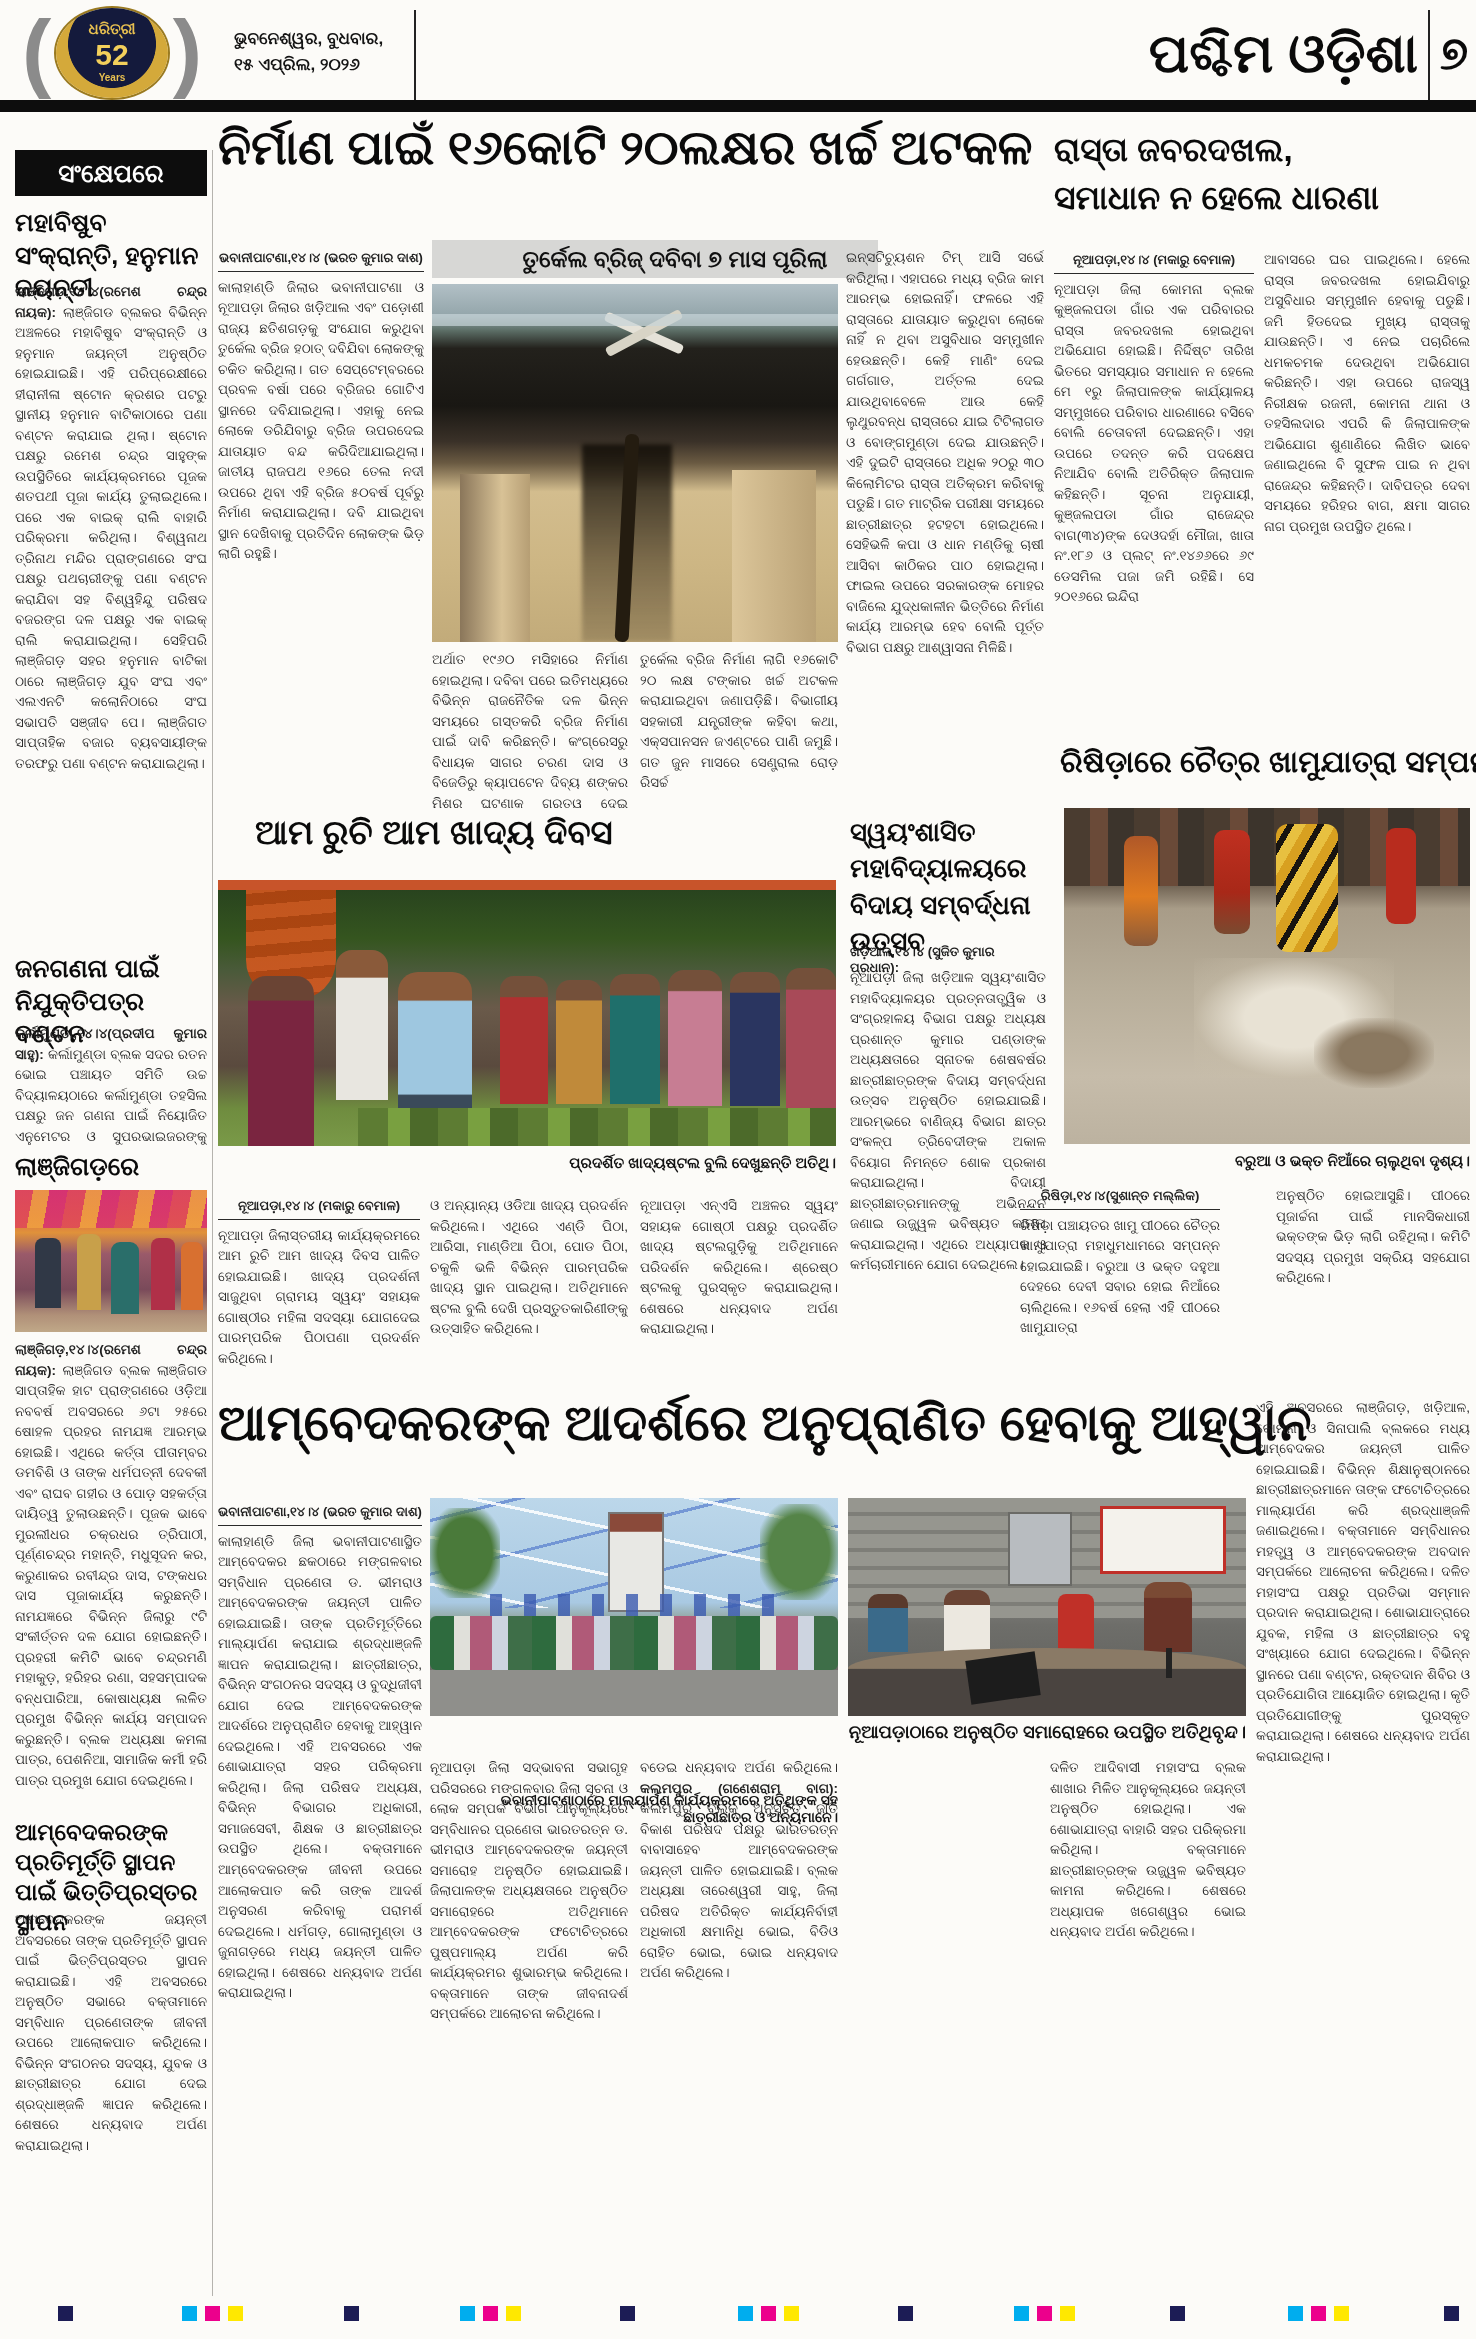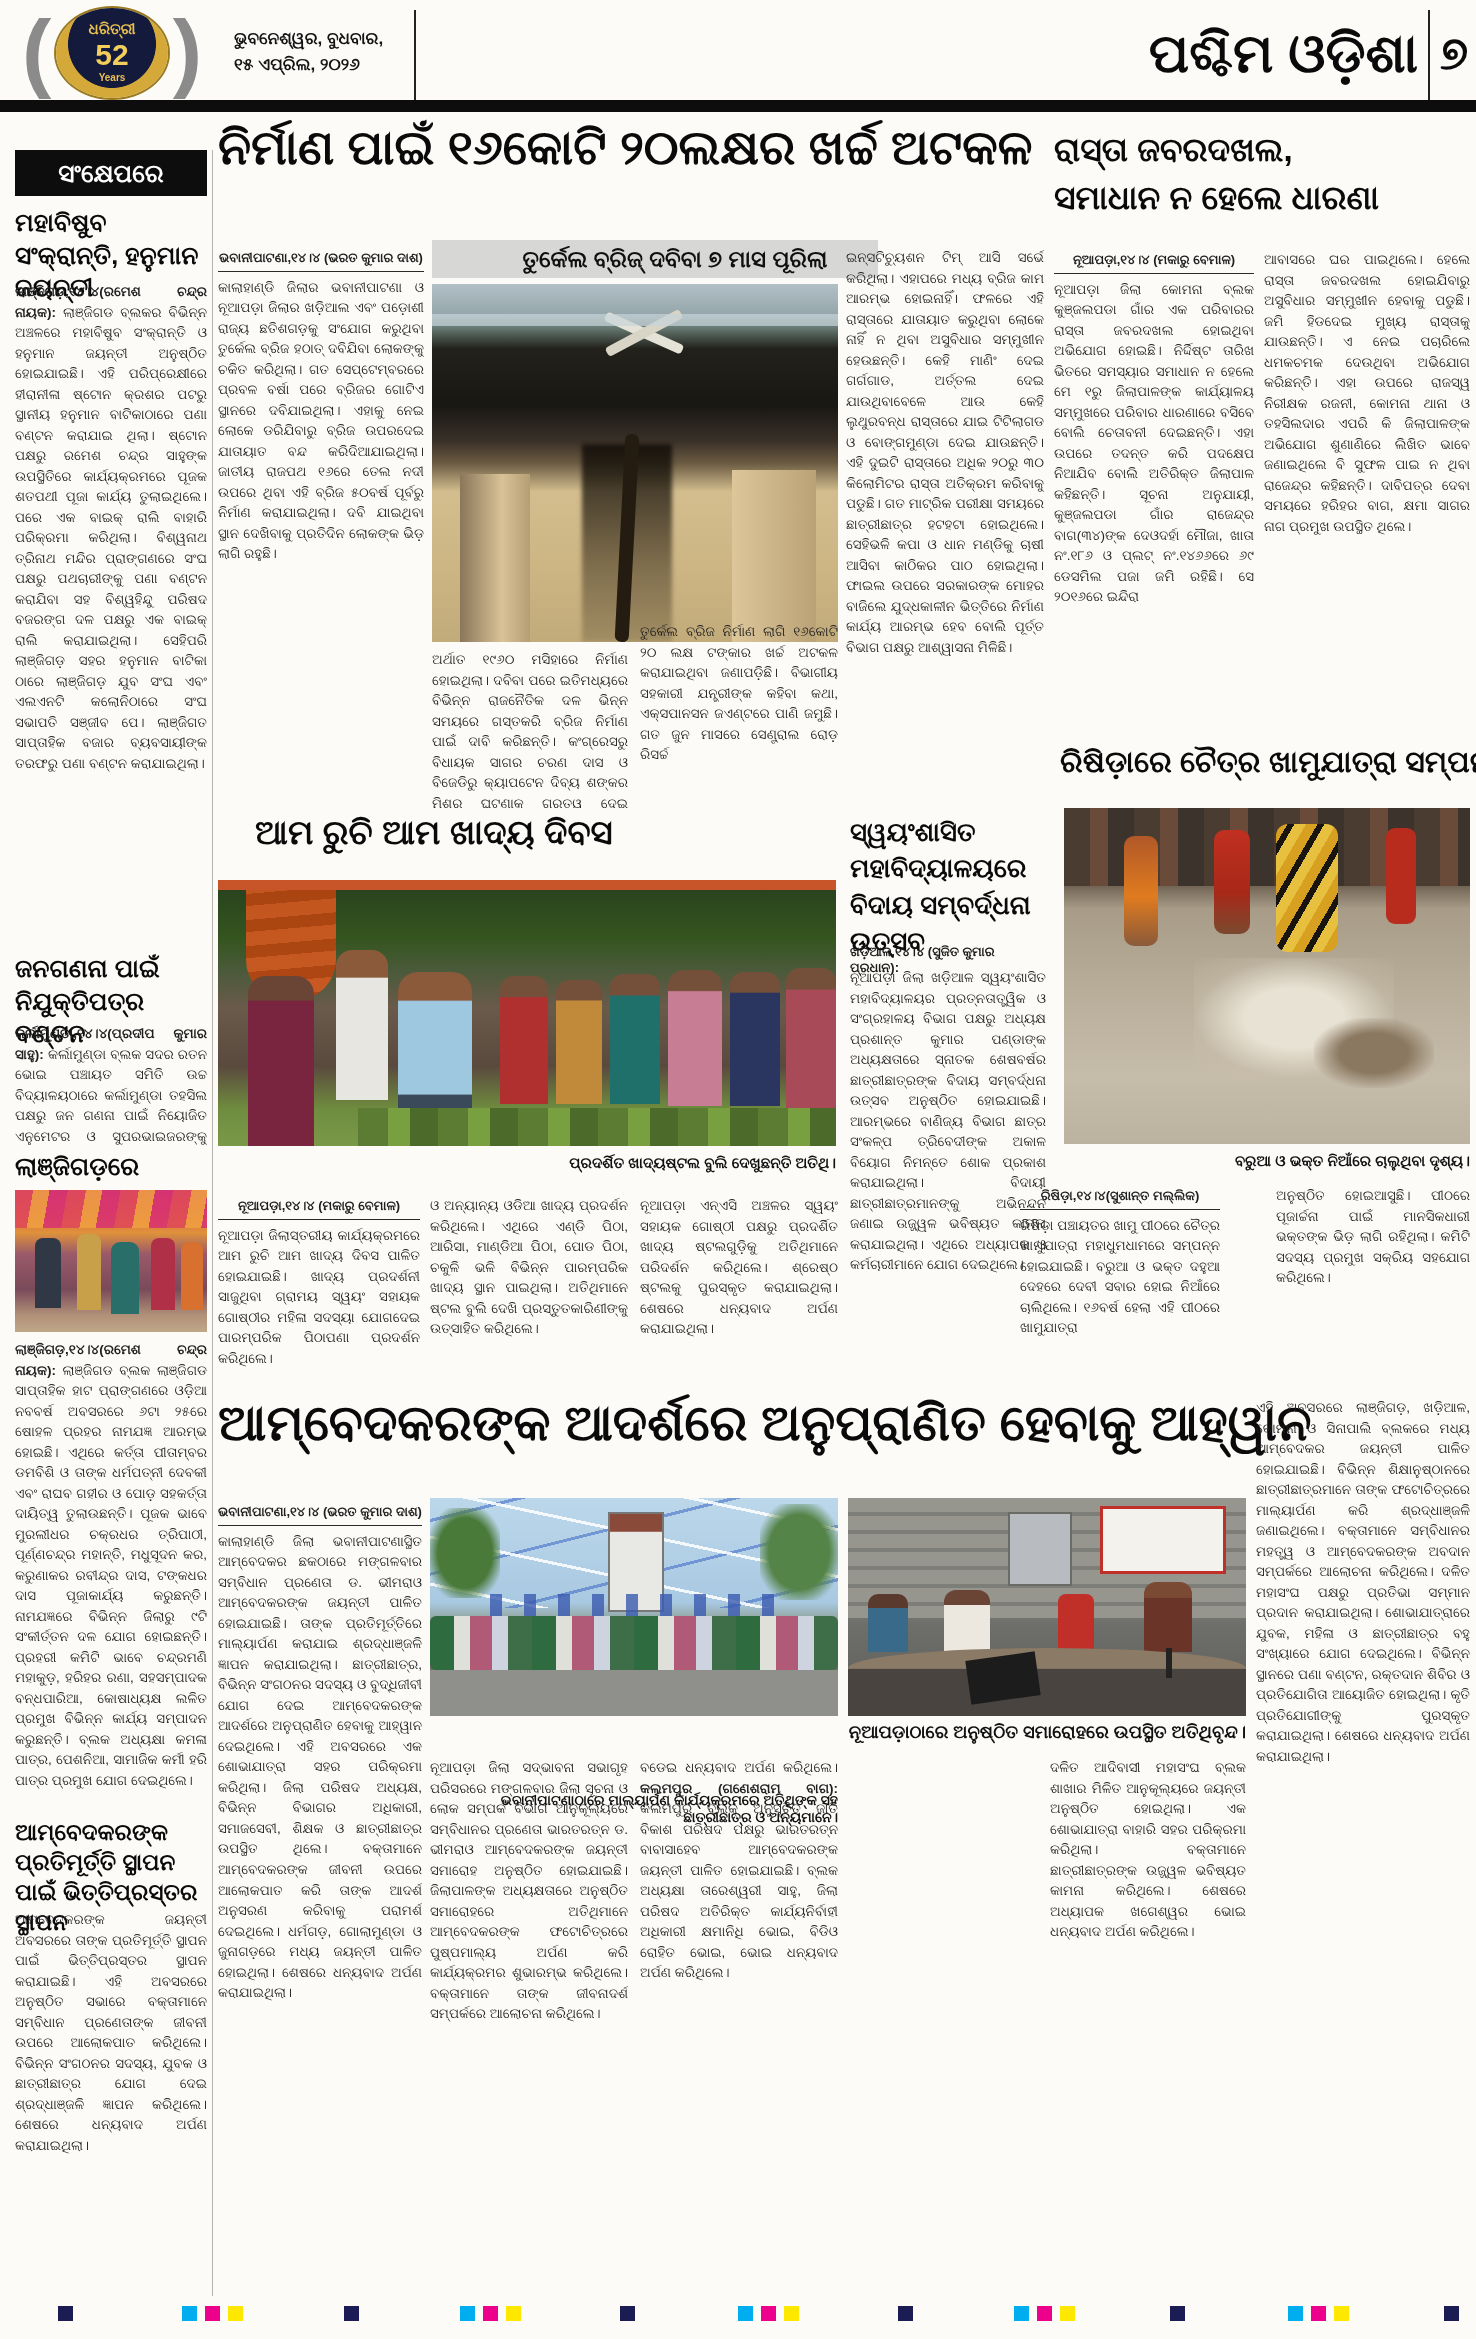--- a/index.html
+++ b/index.html
@@ -95,21 +95,21 @@
     <div style="left:150px;top:160px;width:90px;height:198px;background:linear-gradient(180deg,rgba(20,16,10,.9),rgba(60,48,30,.55) 60%,rgba(90,75,50,.3));filter:blur(2px);"></div>
     <div style="left:188px;top:150px;width:14px;height:208px;background:#241c10;transform:rotate(3deg);border-radius:6px;"></div>
     <div style="left:28px;top:190px;width:70px;height:168px;background:linear-gradient(90deg,#8a765a,#d8c296 60%,#b69e74);"></div>
     <div style="left:300px;top:186px;width:84px;height:172px;background:linear-gradient(90deg,#dcc69a,#baa276);"></div>
     <div style="left:170px;top:44px;width:84px;height:10px;background:#e5e2d8;transform:rotate(24deg);border-radius:4px;"></div>
     <div style="left:170px;top:44px;width:84px;height:10px;background:#d8d4c6;transform:rotate(-28deg);border-radius:4px;"></div>
     <div style="left:0;top:30px;width:406px;height:12px;background:#c8d4d8;opacity:.7;"></div>
   </div>
 
   <div class="abs body-text" style="left:432px;top:650px;width:196px;height:158px;">ଅର୍ଥାତ ୧୯୬୦ ମସିହାରେ ନିର୍ମାଣ ହୋଇଥିଲା। ଦବିବା ପରେ ଇତିମଧ୍ୟରେ ବିଭିନ୍ନ ରାଜନୈତିକ ଦଳ ଭିନ୍ନ ସମୟରେ ଗସ୍ତକରି ବ୍ରିଜ ନିର୍ମାଣ ପାଇଁ ଦାବି କରିଛନ୍ତି। କଂଗ୍ରେସରୁ ବିଧାୟକ ସାଗର ଚରଣ ଦାସ ଓ ବିଜେଡିରୁ କ୍ୟାପଟେନ ଦିବ୍ୟ ଶଙ୍କର ମିଶ୍ର ଘଟଣାକୁ ଗୁରୁତ୍ୱ ଦେଇ ଆସୁଥିଲେ।</div>
-  <div class="abs body-text" style="left:640px;top:622px;width:198px;height:158px;">ତୁର୍କେଲ ବ୍ରିଜ ନିର୍ମାଣ ଲାଗି ୧୬କୋଟି ୨୦ ଲକ୍ଷ ଟଙ୍କାର ଖର୍ଚ୍ଚ ଅଟକଳ କରାଯାଇଥିବା ଜଣାପଡ଼ିଛି। ବିଭାଗୀୟ ସହକାରୀ ଯନ୍ତ୍ରୀଙ୍କ କହିବା କଥା, ଏକ୍ସପାନସନ ଜଏଣ୍ଟରେ ପାଣି ଜମୁଛି। ଗତ ଜୁନ ମାସରେ ସେଣ୍ଟ୍ରାଲ ରୋଡ଼ ରିସର୍ଚ୍ଚ</div>
+  <div class="abs body-text" style="left:640px;top:650px;width:198px;height:158px;">ତୁର୍କେଲ ବ୍ରିଜ ନିର୍ମାଣ ଲାଗି ୧୬କୋଟି ୨୦ ଲକ୍ଷ ଟଙ୍କାର ଖର୍ଚ୍ଚ ଅଟକଳ କରାଯାଇଥିବା ଜଣାପଡ଼ିଛି। ବିଭାଗୀୟ ସହକାରୀ ଯନ୍ତ୍ରୀଙ୍କ କହିବା କଥା, ଏକ୍ସପାନସନ ଜଏଣ୍ଟରେ ପାଣି ଜମୁଛି। ଗତ ଜୁନ ମାସରେ ସେଣ୍ଟ୍ରାଲ ରୋଡ଼ ରିସର୍ଚ୍ଚ</div>
   <div class="abs body-text" style="left:846px;top:248px;width:198px;height:560px;">ଇନ୍ସଟିଚ୍ୟୁଶନ ଟିମ୍ ଆସି ସର୍ଭେ କରିଥିଲା। ଏହାପରେ ମଧ୍ୟ ବ୍ରିଜ କାମ ଆରମ୍ଭ ହୋଇନାହିଁ। ଫଳରେ ଏହି ରାସ୍ତାରେ ଯାତାୟାତ କରୁଥିବା ଲୋକେ ନାହିଁ ନ ଥିବା ଅସୁବିଧାର ସମ୍ମୁଖୀନ ହେଉଛନ୍ତି। କେହି ମାଣିଂ ଦେଇ ଗର୍ଗଗାଡ, ଅର୍ତ୍ତଲ ଦେଇ ଯାଉଥିବାବେଳେ ଆଉ କେହି ଲୁଥୁରବନ୍ଧ ରାସ୍ତାରେ ଯାଇ ଟିଟିଲାଗଡ ଓ ବୋଙ୍ଗମୁଣ୍ଡା ଦେଇ ଯାଉଛନ୍ତି। ଏହି ଦୁଇଟି ରାସ୍ତାରେ ଅଧିକ ୨୦ରୁ ୩୦ କିଲୋମିଟର ରାସ୍ତା ଅତିକ୍ରମ କରିବାକୁ ପଡୁଛି। ଗତ ମାଟ୍ରିକ ପରୀକ୍ଷା ସମୟରେ ଛାତ୍ରୀଛାତ୍ର ହଟହଟା ହୋଇଥିଲେ। ସେହିଭଳି କପା ଓ ଧାନ ମଣ୍ଡିକୁ ଚାଷୀ ଆସିବା କାଠିକର ପାଠ ହୋଇଥିଲା। ଫାଇଲ ଉପରେ ସରକାରଙ୍କ ମୋହର ବାଜିଲେ ଯୁଦ୍ଧକାଳୀନ ଭିତ୍ତିରେ ନିର୍ମାଣ କାର୍ଯ୍ୟ ଆରମ୍ଭ ହେବ ବୋଲି ପୂର୍ତ୍ତ ବିଭାଗ ପକ୍ଷରୁ ଆଶ୍ୱାସନା ମିଳିଛି।</div>
 
   <div class="abs headline" style="left:1054px;top:126px;width:418px;font-size:33px;line-height:1.45;">
     <div>ରାସ୍ତା ଜବରଦଖଲ,</div>
     <div>ସମାଧାନ ନ ହେଲେ ଧାରଣା</div>
   </div>
   <div class="abs body-text" style="left:1054px;top:250px;width:200px;height:484px;">
     <span class="byline">ନୂଆପଡ଼ା,୧୪।୪ (ମକାରୁ ବେମାଳ)</span>
     <span>ନୂଆପଡ଼ା ଜିଲା କୋମନା ବ୍ଲକ କୁଞ୍ଜଲପଡା ଗାଁର ଏକ ପରିବାରର ରାସ୍ତା ଜବରଦଖଲ ହୋଇଥିବା ଅଭିଯୋଗ ହୋଇଛି। ନିର୍ଦ୍ଦିଷ୍ଟ ତାରିଖ ଭିତରେ ସମସ୍ୟାର ସମାଧାନ ନ ହେଲେ ମେ ୧ରୁ ଜିଲାପାଳଙ୍କ କାର୍ଯ୍ୟାଳୟ ସମ୍ମୁଖରେ ପରିବାର ଧାରଣାରେ ବସିବେ ବୋଲି ଚେତାବନୀ ଦେଇଛନ୍ତି। ଏହା ଉପରେ ତଦନ୍ତ କରି ପଦକ୍ଷେପ ନିଆଯିବ ବୋଲି ଅତିରିକ୍ତ ଜିଲାପାଳ କହିଛନ୍ତି। ସୂଚନା ଅନୁଯାୟୀ, କୁଞ୍ଜଲପଡା ଗାଁର ରାଜେନ୍ଦ୍ର ବାଗ(୩୪)ଙ୍କ ଦେଓଦର୍ହା ମୌଜା, ଖାତା ନଂ.୧୮୬ ଓ ପ୍ଲଟ୍ ନଂ.୧୪୬୬ରେ ୬୯ ଡେସମିଲ ପଜା ଜମି ରହିଛି। ସେ ୨୦୧୬ରେ ଇନ୍ଦିରା</span>
   </div>

